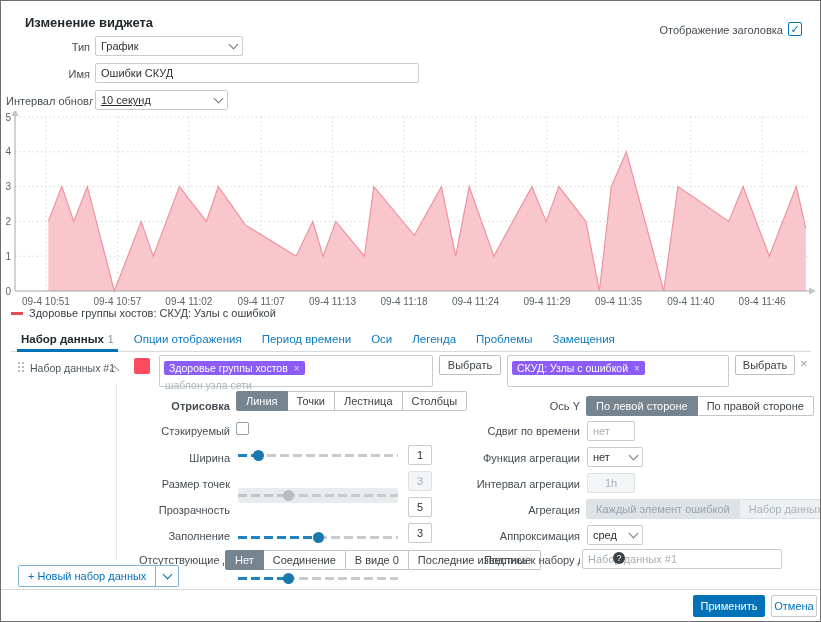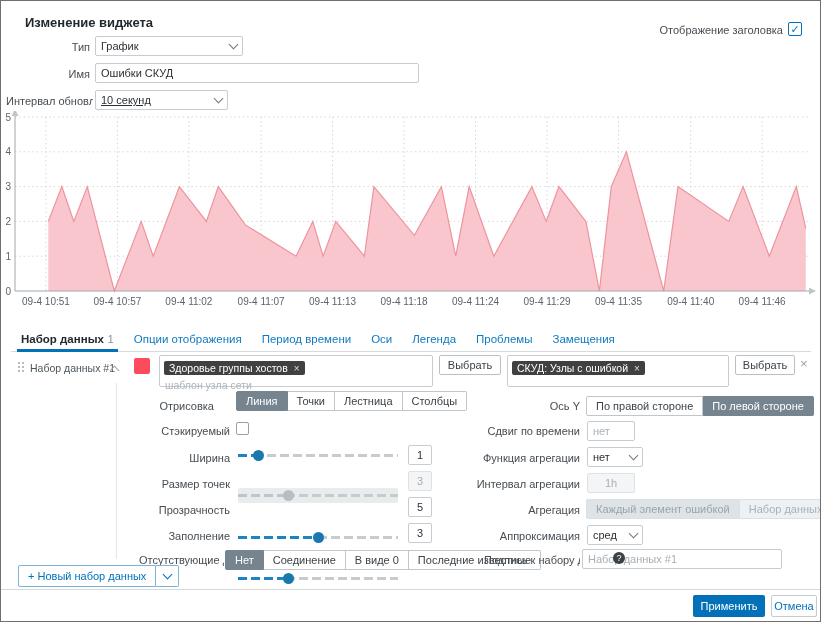--- a/index.html
+++ b/index.html
@@ -23,21 +23,21 @@
         border-radius:2px;font-size:11px;color:#3c4247;cursor:pointer;box-sizing:border-box;}
   .seg-group{display:flex;}
   .seg-group .seg{height:20px;display:flex;align-items:center;padding:0 9px;background:#fff;border:1px solid #c0c6ca;
         border-left-width:0;font-size:11px;color:#3c4247;cursor:pointer;white-space:nowrap;box-sizing:border-box;}
   .seg-group .seg:first-child{border-left-width:1px;border-radius:2px 0 0 2px;}
   .seg-group .seg:last-child{border-radius:0 2px 2px 0;}
   .seg-group .seg.selected{background:#75848f;border-color:#75848f;color:#fff;}
   .seg-group.disabled .seg{background:#eef1f3;color:#a9b2b8;border-color:#dbe0e3;cursor:default;}
   .seg-group.disabled .seg.selected{background:#dde3e7;color:#9aa5ac;}
   .ms{background:#fff;border:1px solid #c6ccd0;border-radius:2px;box-sizing:border-box;padding:2px 4px;}
-  .chip{display:inline-flex;align-items:center;background:#404040;color:#fff;border-radius:2px;
+  .chip{display:inline-flex;align-items:center;background:#8b5cf6;color:#fff;border-radius:2px;
         font-size:10.5px;padding:1px 5px;white-space:nowrap;}
   .chip .x{margin-left:6px;color:#d9dee1;font-size:10px;cursor:pointer;}
   .ms .ph{font-size:10.5px;color:#aeb5bb;margin:3px 1px 0 1px;white-space:nowrap;}
   .slider{position:relative;height:15px;}
   .slider .fill,.slider .rest{position:absolute;top:6px;height:3px;}
   .slider .fill{background:repeating-linear-gradient(90deg,#1e83c3 0 9px,rgba(0,0,0,0) 9px 13px);}
   .slider .rest{background:repeating-linear-gradient(90deg,#c7cbce 0 9px,rgba(0,0,0,0) 9px 13px);}
   .slider .thumb{position:absolute;top:2px;width:11px;height:11px;border-radius:50%;background:#1978ae;}
   .slider.disabled{background:#e9eced;border-radius:2px;}
   .slider.disabled .fill{background:repeating-linear-gradient(90deg,#bfc5c8 0 9px,rgba(0,0,0,0) 9px 13px);}
@@ -120,20 +120,24 @@
         <text x="329.6" y="194" text-anchor="middle" class="tick-text">09-4 11:13</text>
         <text x="401.06" y="194" text-anchor="middle" class="tick-text">09-4 11:18</text>
         <text x="472.52" y="194" text-anchor="middle" class="tick-text">09-4 11:24</text>
         <text x="543.98" y="194" text-anchor="middle" class="tick-text">09-4 11:29</text>
         <text x="615.44" y="194" text-anchor="middle" class="tick-text">09-4 11:35</text>
         <text x="687.694" y="194" text-anchor="middle" class="tick-text">09-4 11:40</text>
         <text x="759.154" y="194" text-anchor="middle" class="tick-text">09-4 11:46</text>
       </svg>
   </div>
 
+  <div class="abs" style="left:10px;top:306px;display:flex;align-items:center;">
+    <span id="legend-marker" style="width: 12px; height: 3px; display: inline-block; margin-right: 6px; background: rgb(232, 74, 88);"></span>
+    <span style="font-size:11px;color:#3a4045;">Здоровье группы хостов: СКУД: Узлы с ошибкой</span>
+  </div>
 
   <div class="abs tabs" style="left:10px;top:326px;width:800px;" id="tabs-bar">
       <div class="tab active"><span>Набор данных</span><span class="badge">1</span></div>
       <div class="tab"><span>Опции отображения</span></div>
       <div class="tab"><span>Период времени</span></div>
       <div class="tab"><span>Оси</span></div>
       <div class="tab"><span>Легенда</span></div>
       <div class="tab"><span>Проблемы</span></div>
       <div class="tab"><span>Замещения</span></div>
     </div>
@@ -161,21 +165,21 @@
     <span class="chip">
       <span>СКУД: Узлы с ошибкой</span>
       <span class="x">×</span>
     </span>
   </div>
   <div class="abs btn-gray" style="left:734px;top:354px;width:60px;height:20px;">
     <span>Выбрать</span>
   </div>
   <div class="abs" style="left:799px;top:355px;font-size:13px;color:#9aa1a6;cursor:pointer;">×</div>
 
-  <div class="abs lbl lbl-r" style="left:84px;top:399px;width:129px;">Отрисовка</div>
+  <div class="abs lbl lbl-r" style="left:100px;top:399px;width:129px;font-weight:bold;">Отрисовка</div>
   <div class="abs seg-group" style="left:235px;top:390px;">
       <div class="seg selected">Линия</div>
       <div class="seg">Точки</div>
       <div class="seg">Лестница</div>
       <div class="seg">Столбцы</div>
     </div>
 
   <div class="abs lbl lbl-r" style="left:100px;top:424px;width:129px;">Стэкируемый</div>
   <div class="abs checkbox" style="left:235px;top:421px;"></div>
 
@@ -214,22 +218,22 @@
   <div class="abs lbl clip" style="left:138px;top:553px;width:85px;">Отсутствующие данн</div>
   <div class="abs seg-group" style="left:224px;top:549px;">
       <div class="seg selected">Нет</div>
       <div class="seg">Соединение</div>
       <div class="seg">В виде 0</div>
       <div class="seg">Последние известные</div>
     </div>
 
   <div class="abs lbl lbl-r" style="left:460px;top:399px;width:119px;">Ось Y</div>
   <div class="abs seg-group" style="left:585px;top:395px;">
+      <div class="seg selected">По левой стороне</div>
       <div class="seg">По правой стороне</div>
-      <div class="seg selected">По левой стороне</div>
     </div>
 
   <div class="abs lbl lbl-r" style="left:460px;top:424px;width:119px;">Сдвиг по времени</div>
   <input class="abs tbox" style="left: 586px; top: 420px; width: 48px;" placeholder="нет">
 
   <div class="abs lbl lbl-r" style="left:460px;top:451px;width:119px;">Функция агрегации</div>
   <div class="abs tbox selectbox" style="left:586px;top:446px;width:56px;">
     <span>нет</span>
     <span class="chev"></span>
   </div>

